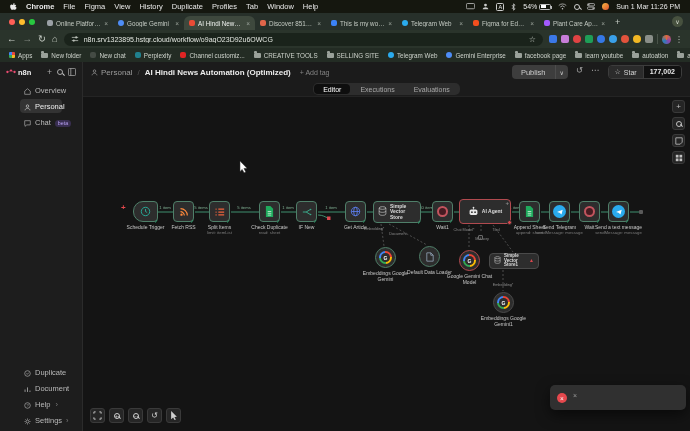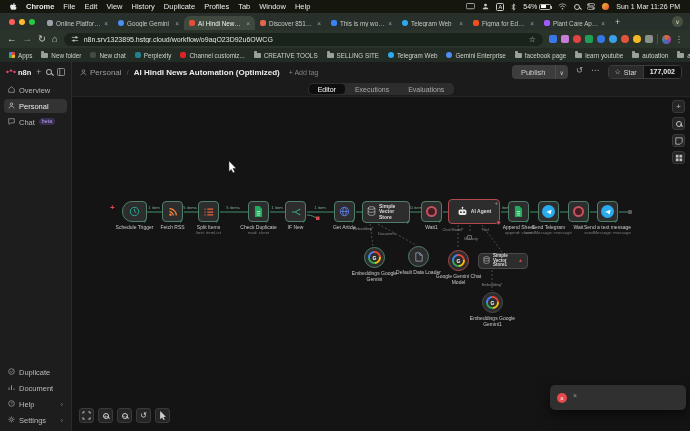--- a/index.html
+++ b/index.html
@@ -40,25 +40,25 @@
 .kebab{color:#c8cec6;font-size:8px}
 
 .bookbar{height:14px;background:#232c24;display:flex;align-items:center;gap:9px;padding:0 9px;font-size:6.3px;color:#ced3cc;white-space:nowrap}
 .bm{display:flex;align-items:center;gap:3px}
 .folder{width:7px;height:5px;background:#9aa19a;border-radius:1px;position:relative;flex:none}
 .folder:before{content:"";position:absolute;top:-1.5px;left:0;width:3px;height:1.5px;background:#9aa19a;border-radius:1px 1px 0 0}
 .bm .dot{width:6px;height:6px;border-radius:2px;flex:none}
 .grid9{width:6px;height:6px;background:conic-gradient(#e8453c 0 25%,#f2b824 25% 50%,#34a853 50% 75%,#4285f4 75% 100%);border-radius:1px}
 
 .app{display:flex;height:369px;background:#161616}
-.sidebar{width:72px;background:#1d1d1d;border-right:1px solid #2b2b2b;display:flex;flex-direction:column;font-size:7.5px;color:#b9b9b9;padding-bottom:3px}
+.sidebar{width:83px;background:#1d1d1d;border-right:1px solid #2b2b2b;display:flex;flex-direction:column;font-size:7.5px;color:#b9b9b9;padding-bottom:3px}
 .sb-head{height:20px;display:flex;align-items:center;padding:0 6px;gap:5px}
 .logo{display:flex;align-items:center;gap:2px;font-weight:700;color:#efefef;font-size:7.5px;flex:1}
 .sb-ic{color:#a9a9a9;font-size:8.5px;display:flex;align-items:center}
-.sb-item{display:flex;align-items:flex-start;gap:4px;margin:1px 4px;padding:2.5px 4px;border-radius:4px}
+.sb-item{display:flex;align-items:flex-end;gap:4px;margin:1px 20px;padding:2.5px 4px;border-radius:4px}
 .sb-item.active{background:#333;color:#ececec}
 .sb-item svg{flex:none}
 .sb-item .chev{margin-left:auto;color:#7c7c7c}
 .badge{background:rgba(130,95,215,.28);color:#b7a0f2;font-size:5.3px;padding:.5px 3px;border-radius:5px}
 .sb-spacer{flex:1}
 .main{flex:1;display:flex;flex-direction:column;position:relative;min-width:0}
 .wf-header{height:20px;background:#1b1b1b;display:flex;align-items:center;padding:0 8px;gap:5px;font-size:8px}
 .crumb{color:#9b9b9b;display:flex;align-items:center;gap:3px}
 .slash{color:#555}
 .wfname{color:#ececec;font-weight:700;font-size:8px}
@@ -125,21 +125,21 @@
 <body>
 
 <div class="menubar">
   <span class="apple">
       <svg width="7" height="8" viewBox="0 0 10 12">
         <path d="M7.5 6.3c0-1.7 1.4-2.5 1.5-2.6-.8-1.2-2-1.3-2.5-1.3-1-.1-2 .6-2.5.6S2.7 2.4 1.9 2.4C.9 2.5 0 3.4 0 5.1c0 1 .2 2.1.8 3.2.5 1 1.2 2 2.1 2 .8 0 1.1-.5 2.1-.5s1.3.5 2.1.5 1.5-1 2-1.9c.3-.5.5-1 .6-1.3-1.3-.5-2.2-1.6-2.2-2.8zM6 1.6c.4-.5.7-1.2.6-1.6-.6 0-1.3.4-1.7.9-.4.4-.7 1.1-.6 1.6.7.1 1.3-.4 1.7-.9z" fill="#e9e9e9"></path>
       </svg>
     </span>
   <span class="brand">Chrome</span>
   <span>File</span>
-  <span>Edit</span>
+  <span>Figma</span>
   <span>View</span>
   <span>History</span>
   <span>Duplicate</span>
   <span>Profiles</span>
   <span>Tab</span>
   <span>Window</span>
   <span>Help</span>
   <span class="mb-right">
     <span class="sb-ic">
         <svg width="9" height="7" viewBox="0 0 12 9">

